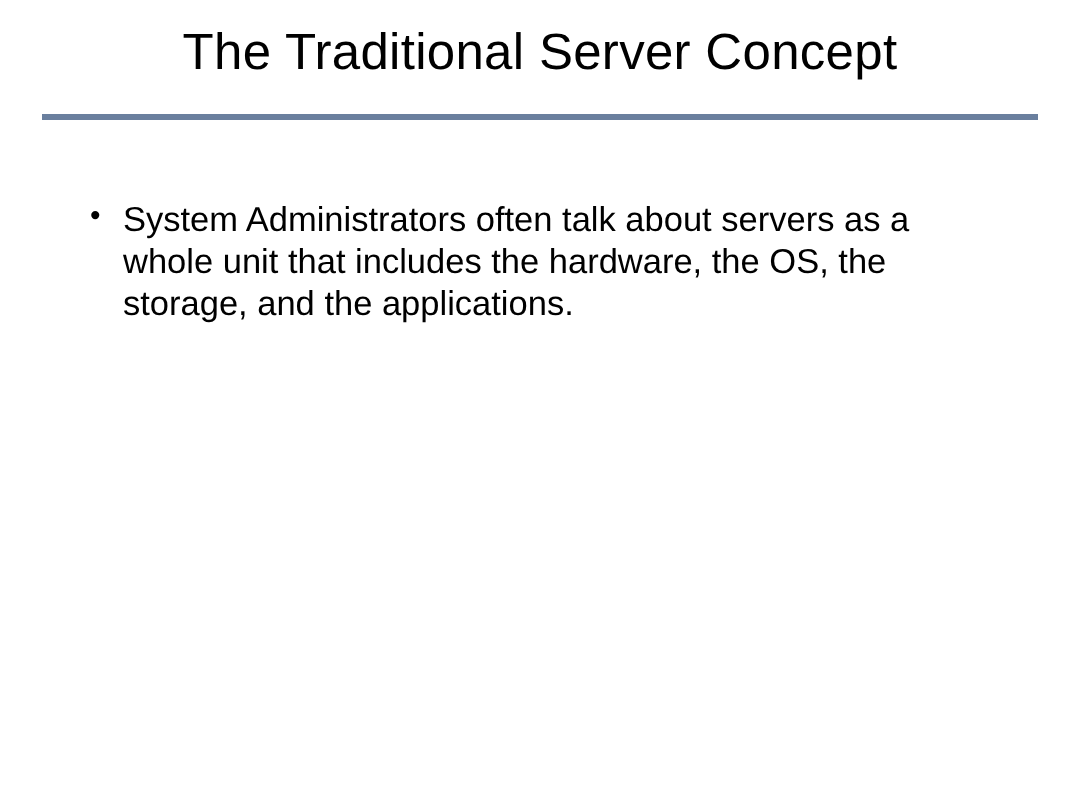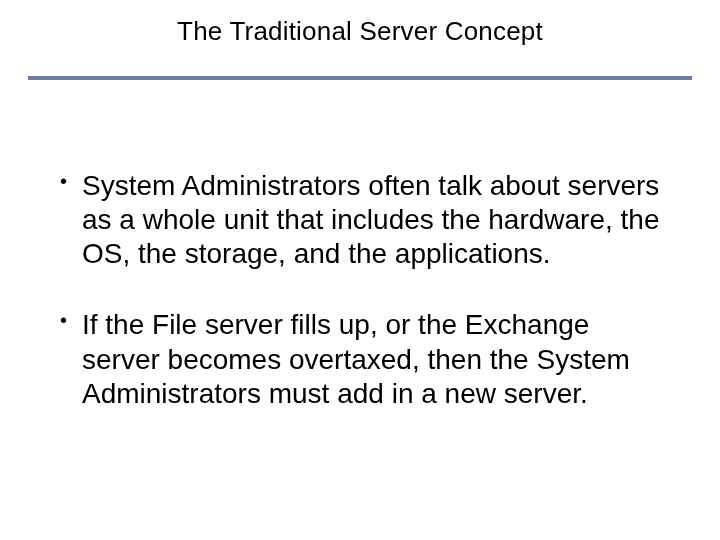--- a/index.html
+++ b/index.html
@@ -17,21 +17,21 @@
     width: 720px;
     height: 540px;
     box-sizing: border-box;
   }
   .title {
     position: absolute;
     top: 16px;
     left: 0;
     right: 0;
     text-align: center;
-    font-size: 26px;
+    font-size: 34px;
     font-weight: 400;
     letter-spacing: 0.2px;
   }
   .rule {
     position: absolute;
     top: 76px;
     left: 28px;
     right: 28px;
     height: 4px;
     background: #6a7f9e;
@@ -43,40 +43,38 @@
     right: 48px;
   }
   ul.bullets {
     list-style: none;
     margin: 0;
     padding: 0;
   }
   ul.bullets > li {
     position: relative;
     padding-left: 28px;
-    font-size: 28px;
+    font-size: 23px;
     line-height: 1.22;
     margin-bottom: 6px;
-    margin-top: 37px;
   }
   ul.bullets > li::before {
     content: "•";
     position: absolute;
     left: 6px;
     top: 0;
     font-size: 20px;
     line-height: 1.22;
     color: #000000;
   }
 </style>
 </head>
 <body>
 
 <div class="slide">
   <div class="title">The Traditional Server Concept</div>
   <div class="rule"></div>
   <div class="body">
     <ul class="bullets">
       <li>System Administrators often talk about servers as a whole unit that includes the hardware, the OS, the storage, and the applications.</li>
-      <li>If the File server fills up, or the Exchange server becomes overtaxed, then the System Administrators must add in a new server.</li>
     </ul>
   </div>
 </div>
 
 </body></html>

